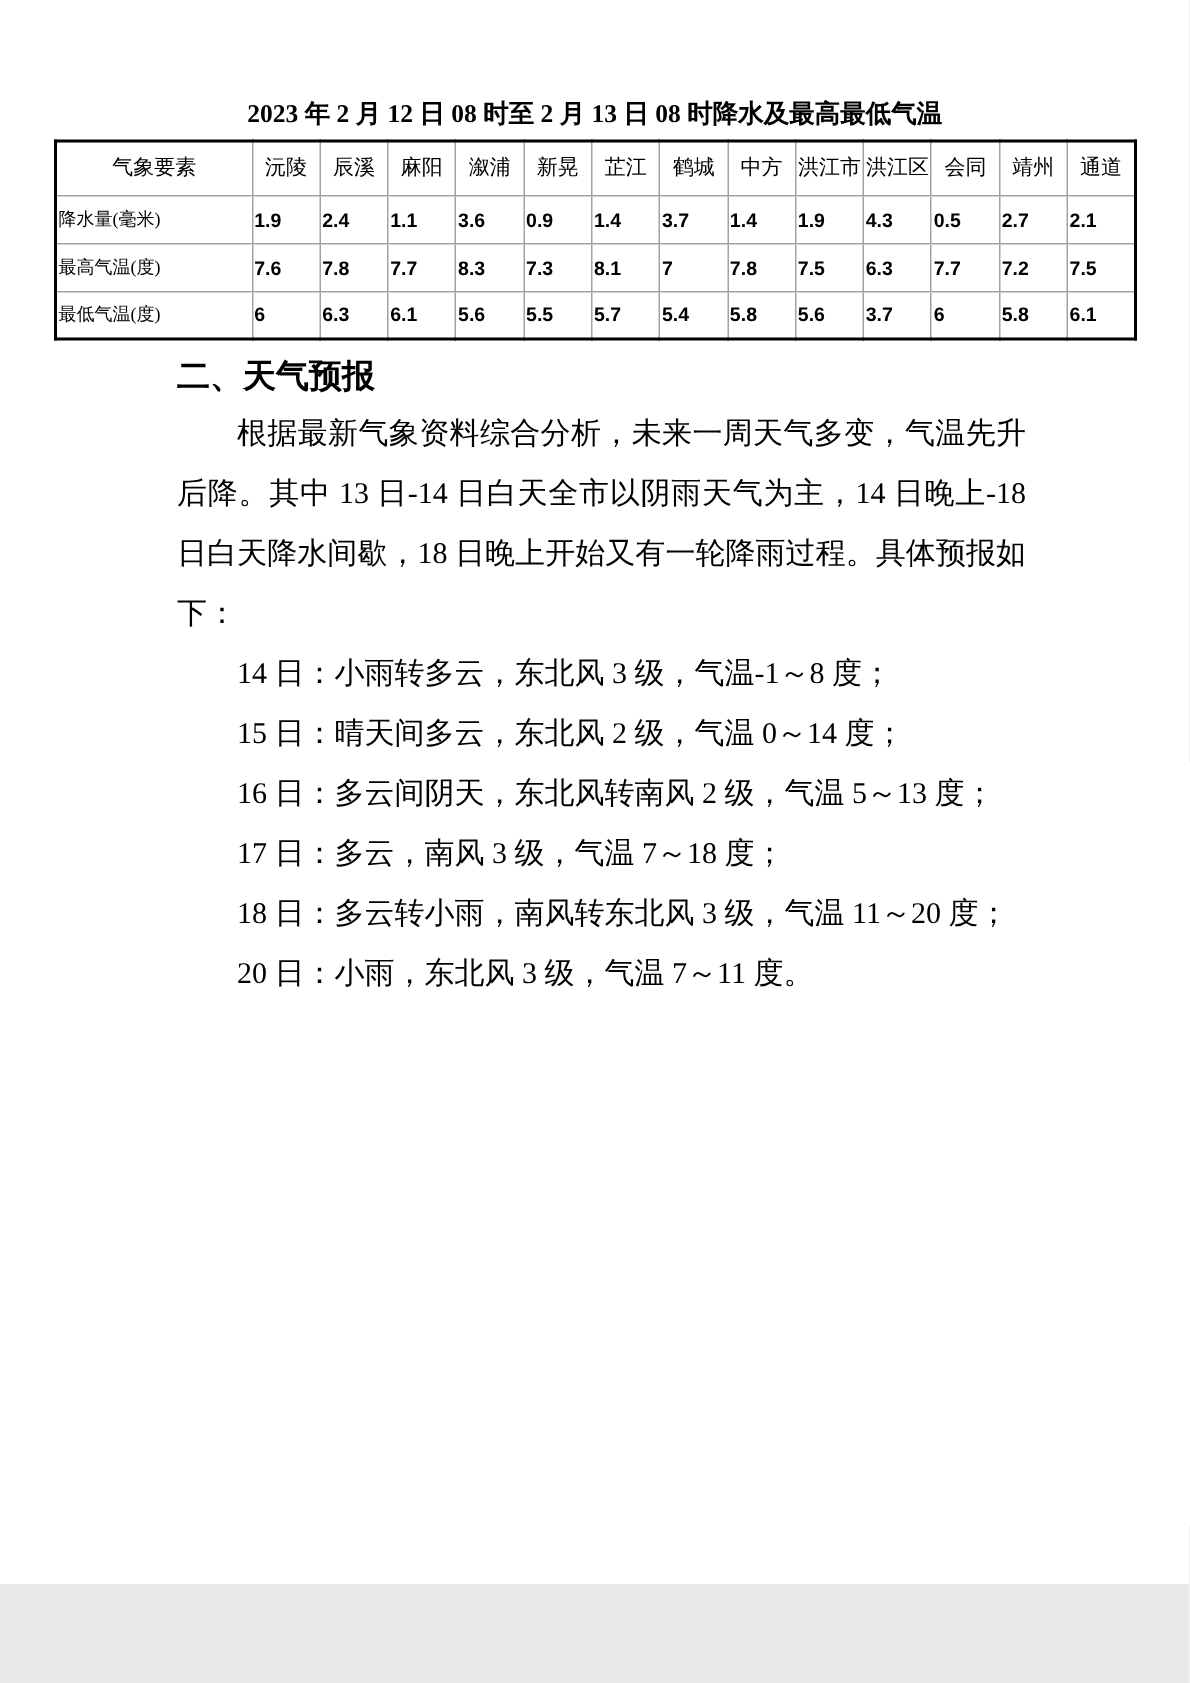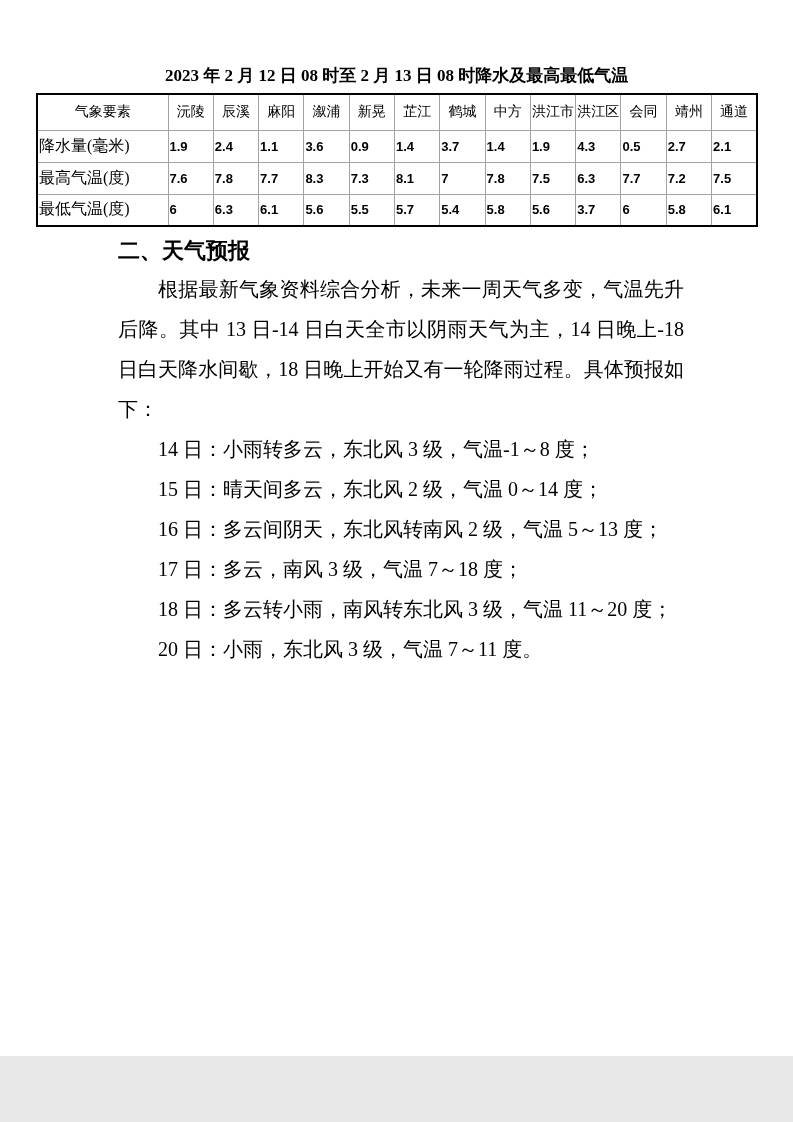--- a/index.html
+++ b/index.html
@@ -42,21 +42,21 @@
     overflow: hidden;
   }
   table.weather col.first { width: 131px; }
   table.weather tr.head-row { height: 36px; }
   table.weather tr.data-row { height: 32px; }
   table.weather th {
     font-weight: normal;
     font-size: 14px;
   }
   table.weather td.row-label {
-    font-size: 16px;
+    font-size: 12px;
   }
   table.weather td.num {
     font-family: "Liberation Sans", "DejaVu Sans", sans-serif;
     font-weight: bold;
     font-size: 13px;
   }
   .body-block {
     margin: 0 109px 0 118px;
     font-size: 20px;
     line-height: 40px;

